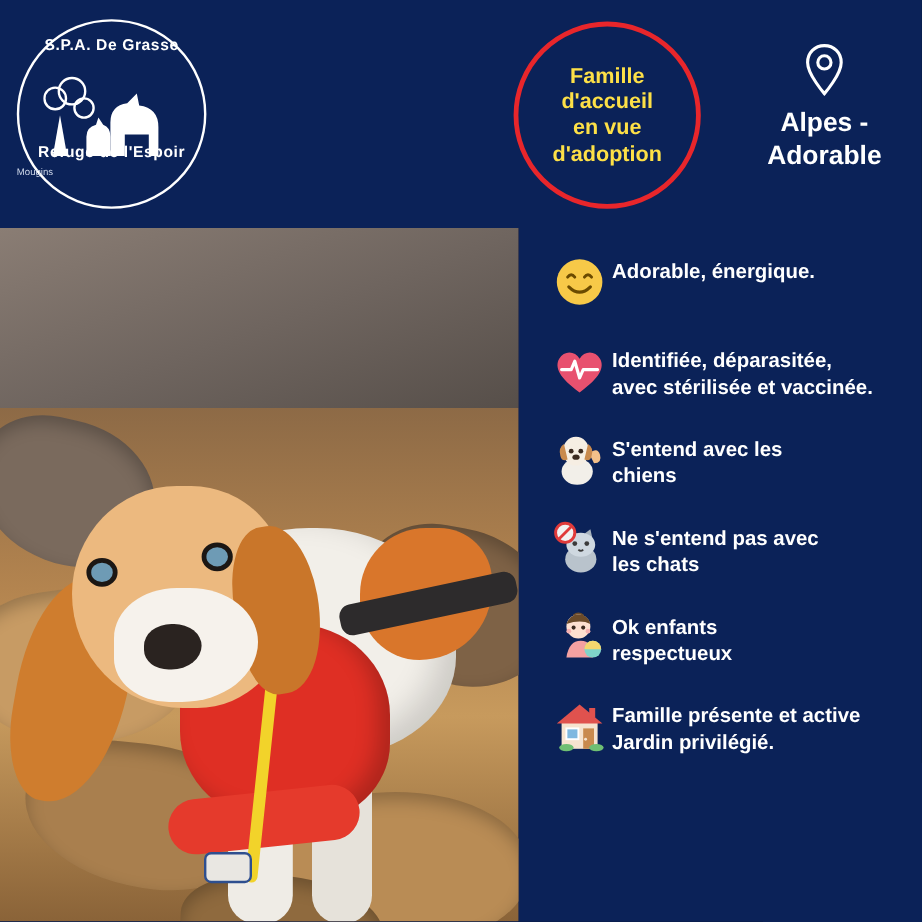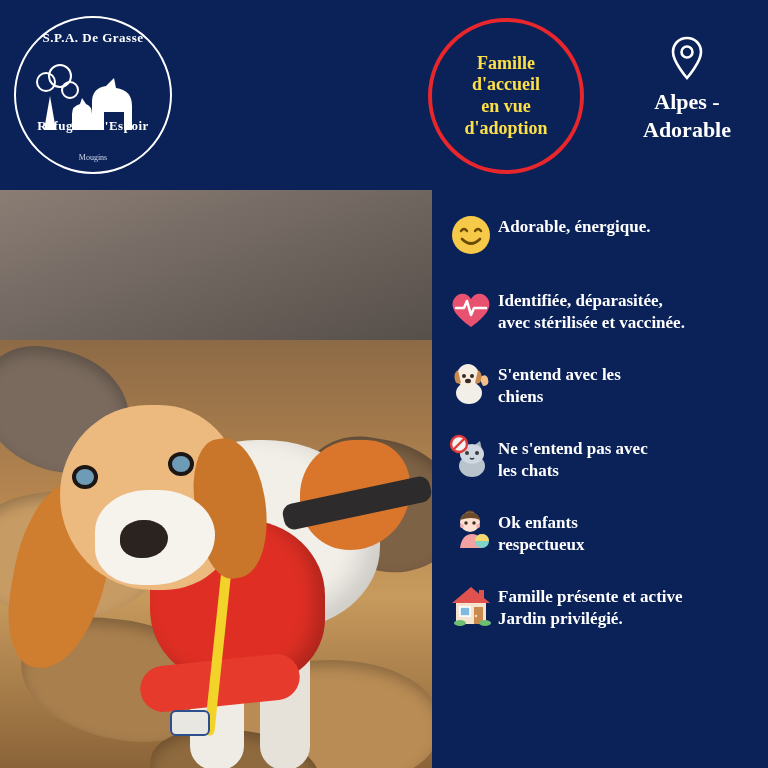--- a/index.html
+++ b/index.html
@@ -6,21 +6,21 @@
     margin: 0;
     padding: 0;
     background: #0b1f4b;
   }
   .card {
     position: relative;
     width: 768px;
     height: 768px;
     background: #0b2258;
     overflow: hidden;
-    font-family: Liberation Serif, serif;
+    font-family: Liberation Sans, sans-serif;
     color: #ffffff;
   }
 
   
   .header {
     position: absolute;
     top: 0; left: 0;
     width: 768px;
     height: 190px;
   }
@@ -46,23 +46,22 @@
     text-align: center;
     font-size: 12px;
     letter-spacing: 0.5px;
     font-weight: bold;
     color: #ffffff;
   }
   .logo .top-text { top: 14px; font-size: 13px; }
   .logo .bottom-text { bottom: 42px; font-size: 13px; }
   .logo .sub-text {
     position: absolute;
-    bottom: 14px;
+    bottom: 28px;
     width: 158px;
-    text-align: center;
     font-size: 8px;
     color: #cfd8ea;
   }
   .logo svg { position: absolute; left: 22px; top: 36px; }
 
   .name-block {
     position: absolute;
     left: 186px;
     top: 34px;
   }
@@ -215,21 +214,21 @@
     background:#e9e7e2; border-radius:6px; border:2px solid #2e4f8f; box-sizing:border-box;
   }
 
   
   .features {
     position: absolute;
     left: 432px;
     top: 190px;
     width: 336px;
     height: 578px;
-    padding: 18px 12px 0 12px;
+    padding: 18px 12px 0 24px;
     box-sizing: border-box;
   }
   .feature {
     display: flex;
     align-items: flex-start;
     margin-bottom: 20px;
   }
   .feature .icon-wrap {
     width: 54px;
     min-width: 54px;

